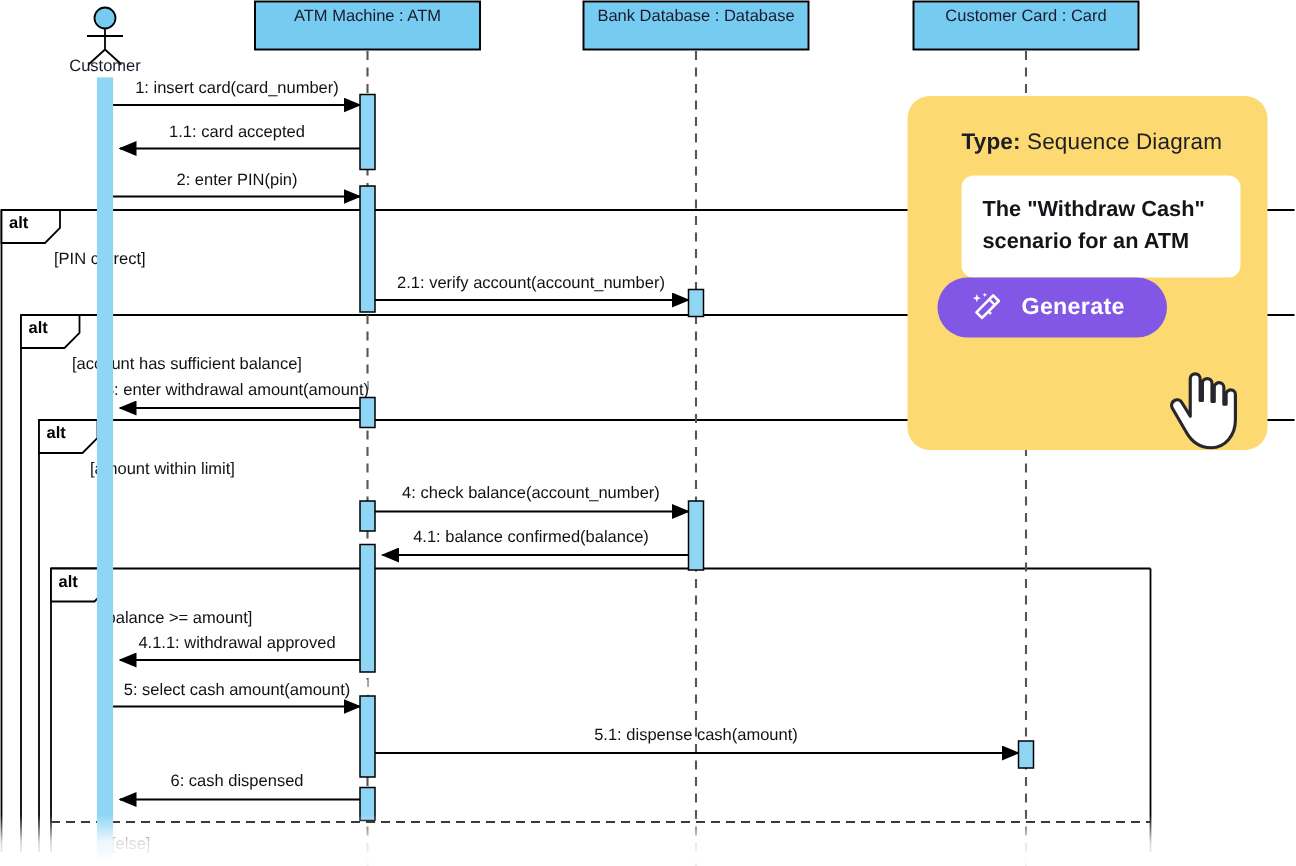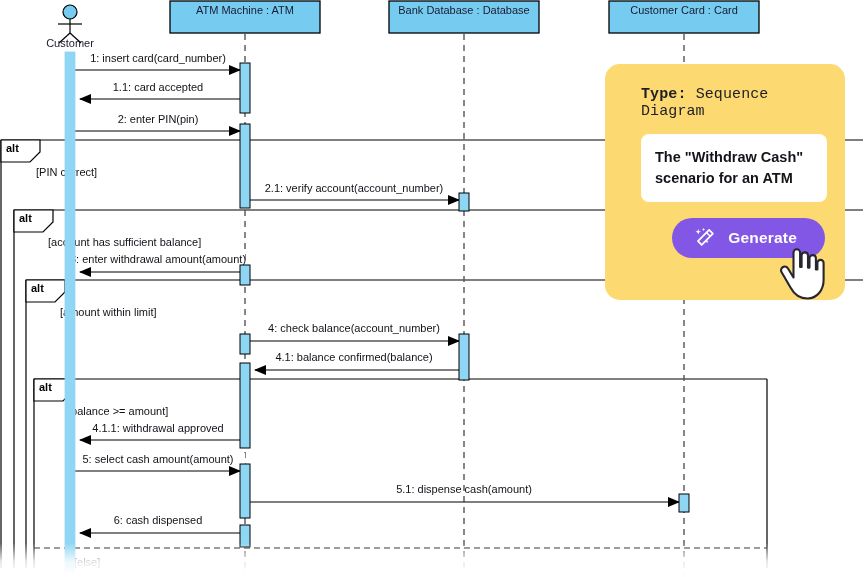--- a/index.html
+++ b/index.html
@@ -59,41 +59,39 @@
     background: #fcd971;
     border-radius: 15px;
     box-sizing: border-box;
     padding: 16px 20px;
   }
   .popup-type-row {
     font-size: 15px;
     color: #1e1e24;
     margin: 6px 0 0 16px;
     letter-spacing: 0.1px;
-    font-family: Liberation Mono, monospace;
   }
   .popup-type-key {
     font-weight: bold;
   }
   .popup-desc-box {
     margin: 14px 0 0 16px;
     width: 186px;
     background: #ffffff;
     border-radius: 8px;
     padding: 13px 14px;
     box-sizing: border-box;
     font-size: 14.5px;
     font-weight: bold;
     color: #14141a;
     line-height: 1.45;
   }
   .popup-btn-row {
-    margin-top: 16px;
     display: flex;
-    justify-content: flex-end;
+    justify-content: flex-start;
   }
   .generate-btn {
     display: flex;
     align-items: center;
     gap: 12px;
     background: #8257e6;
     border: none;
     border-radius: 22px;
     padding: 9px 28px 9px 22px;
     cursor: pointer;

